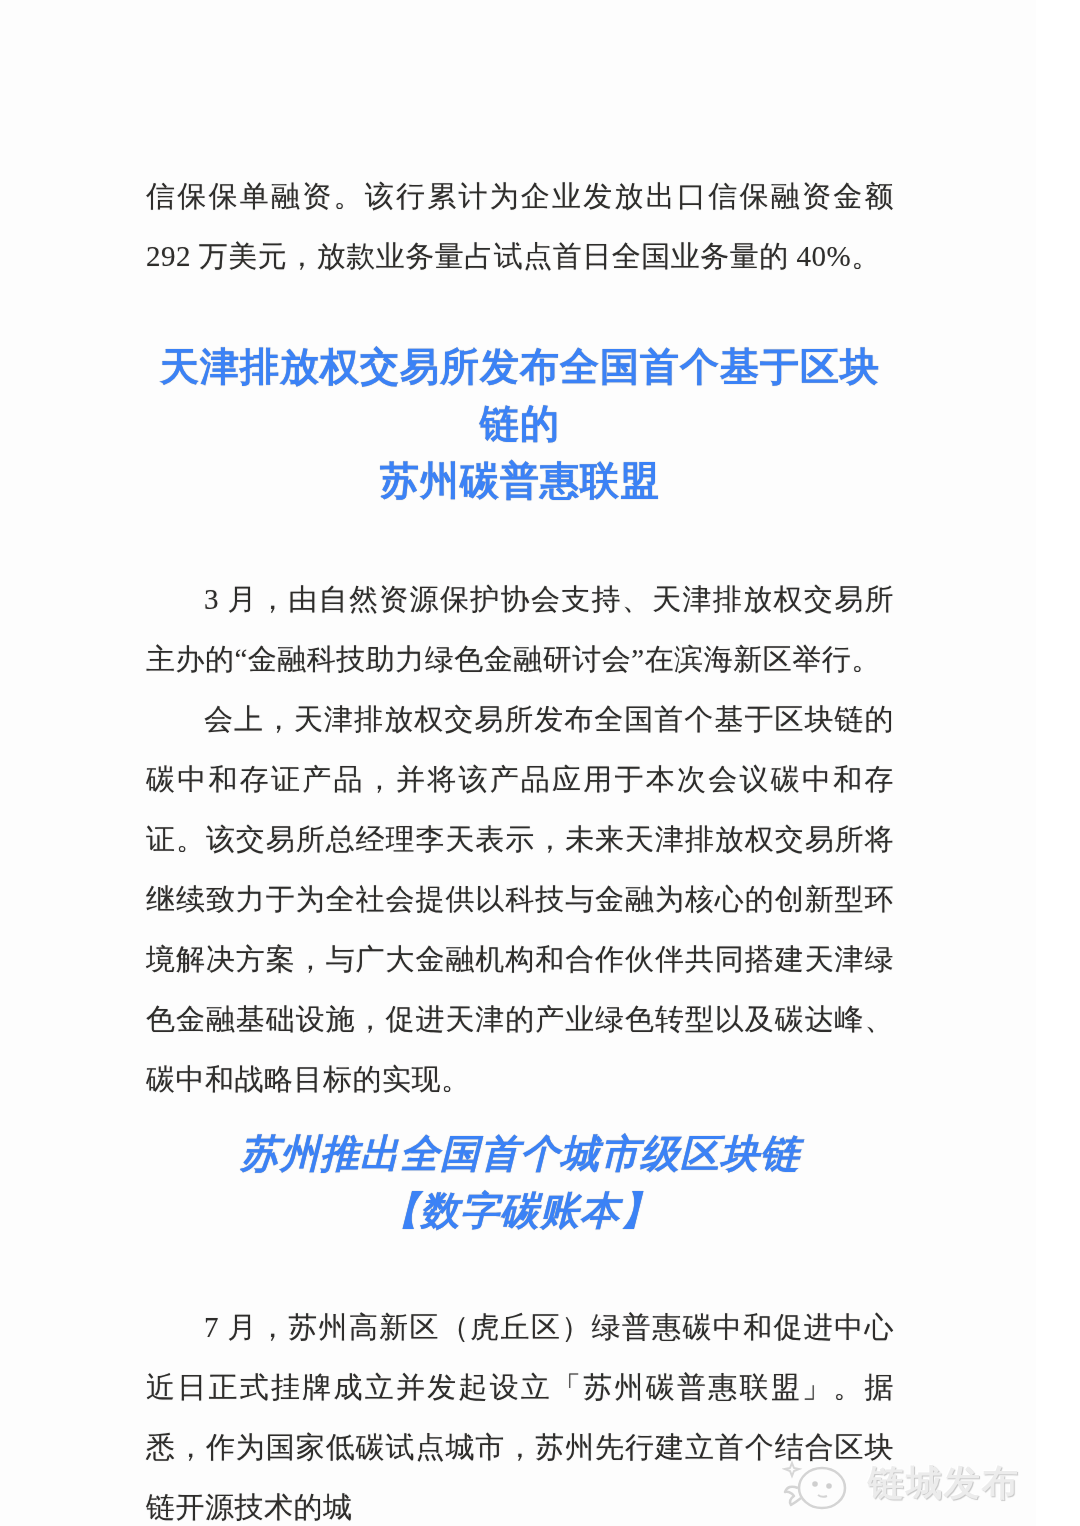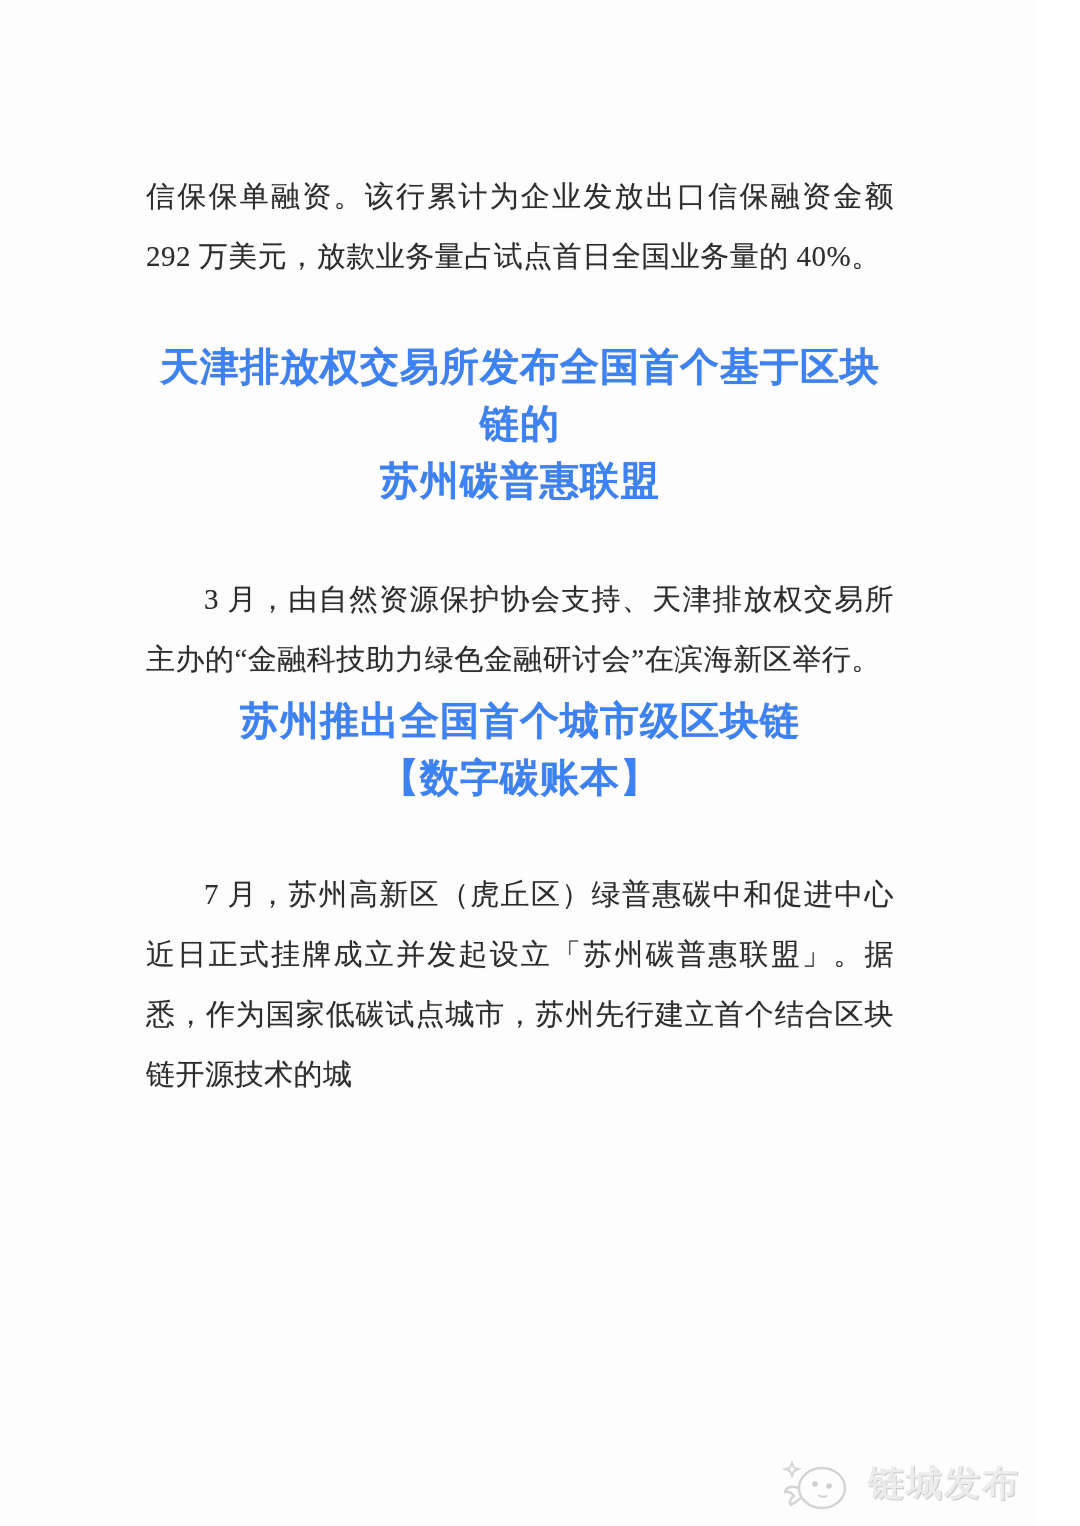--- a/index.html
+++ b/index.html
@@ -36,22 +36,23 @@
     margin: 52px 0 60px 0;
     font-size: 39px;
     font-weight: bold;
     line-height: 57px;
     text-align: center;
     color: #3b82f6;
     letter-spacing: 1px;
     text-shadow: 0 0 1px rgba(20, 20, 20, 0.45);
   }
   .heading.second {
-    margin-top: 3px;
+    margin-top: 16px;
     margin-bottom: 58px;
+    font-style: italic;
   }
   .heading .hline {
     display: block;
   }
   .watermark {
     position: absolute;
     right: 16px;
     bottom: 14px;
     display: flex;
     align-items: center;
@@ -78,20 +79,21 @@
 
     <p class="par no-indent">信保保单融资。该行累计为企业发放出口信保融资金额 292 万美元，放款业务量占试点首日全国业务量的 40%。</p>
 
     <h2 class="heading">
       <span class="hline">天津排放权交易所发布全国首个基于区块链的</span>
       <span class="hline">苏州碳普惠联盟</span>
     </h2>
 
     <p class="par">3 月，由自然资源保护协会支持、天津排放权交易所主办的“金融科技助力绿色金融研讨会”在滨海新区举行。</p>
 
+    <p class="par">会上，天津排放权交易所发布全国首个基于区块链的碳中和存证产品，并将该产品应用于本次会议碳中和存证。该交易所总经理李天表示，未来天津排放权交易所将继续致力于为全社会提供以科技与金融为核心的创新型环境解决方案，与广大金融机构和合作伙伴共同搭建天津绿色金融基础设施，促进天津的产业绿色转型以及碳达峰、碳中和战略目标的实现。</p>
 
     <h2 class="heading second">
       <span class="hline">苏州推出全国首个城市级区块链</span>
       <span class="hline">【数字碳账本】</span>
     </h2>
 
     <p class="par">7 月，苏州高新区（虎丘区）绿普惠碳中和促进中心近日正式挂牌成立并发起设立「苏州碳普惠联盟」。据悉，作为国家低碳试点城市，苏州先行建立首个结合区块链开源技术的城</p>
 
   </div>
 

